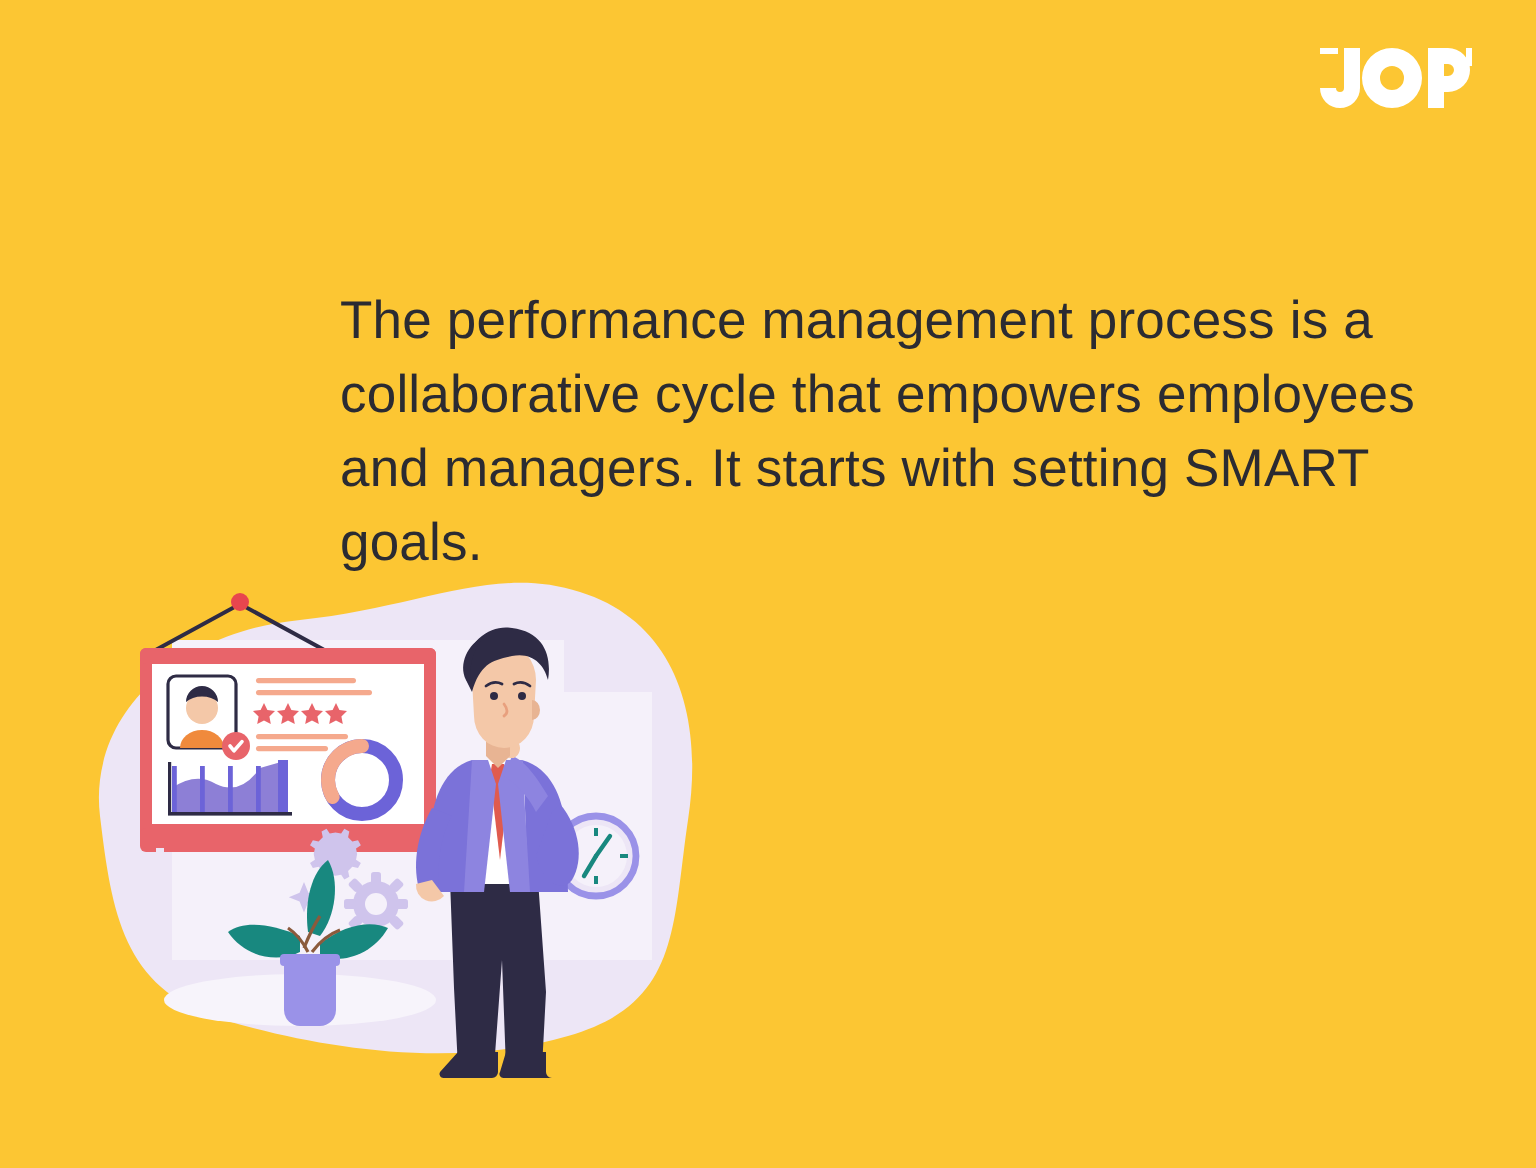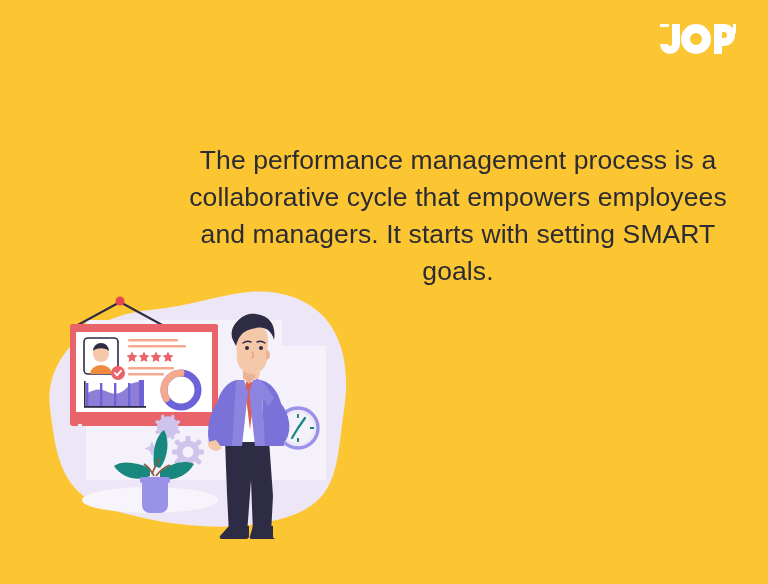--- a/index.html
+++ b/index.html
@@ -14,21 +14,21 @@
   
   .logo{
     position:absolute;top:22px;right:30px;
     width:80px;height:34px;
   }
   .logo svg{display:block;}
 
   
   .quote{
     position:absolute;left:170px;top:142px;width:576px;
-    text-align:center;
+    text-align:left;
     color:#2B2B32;
     font-size:26.5px;
     line-height:37px;
     font-weight:400;
     letter-spacing:.1px;
   }
 
   
   .illu{position:absolute;left:40px;top:288px;width:320px;height:262px;}
   .illu svg{display:block;width:320px;height:262px;}

